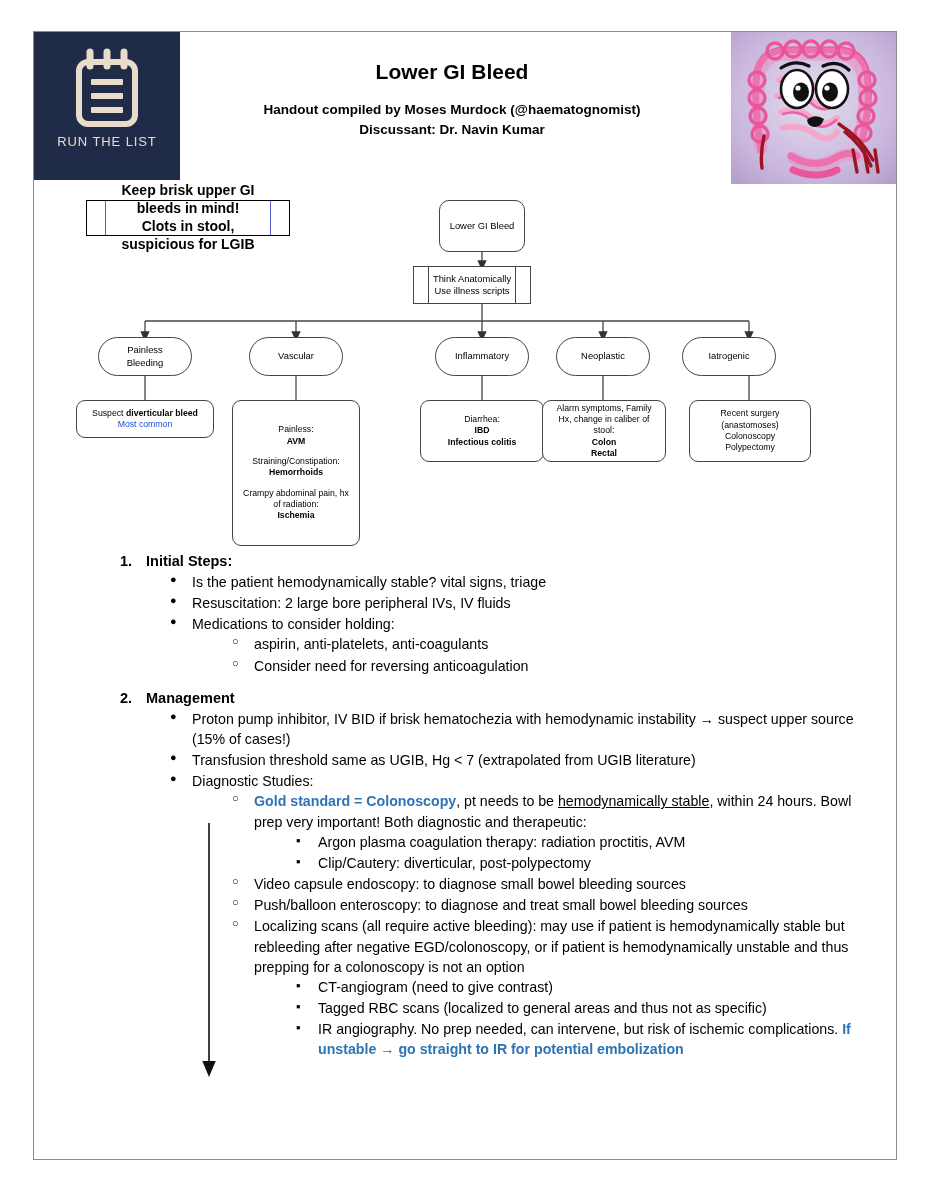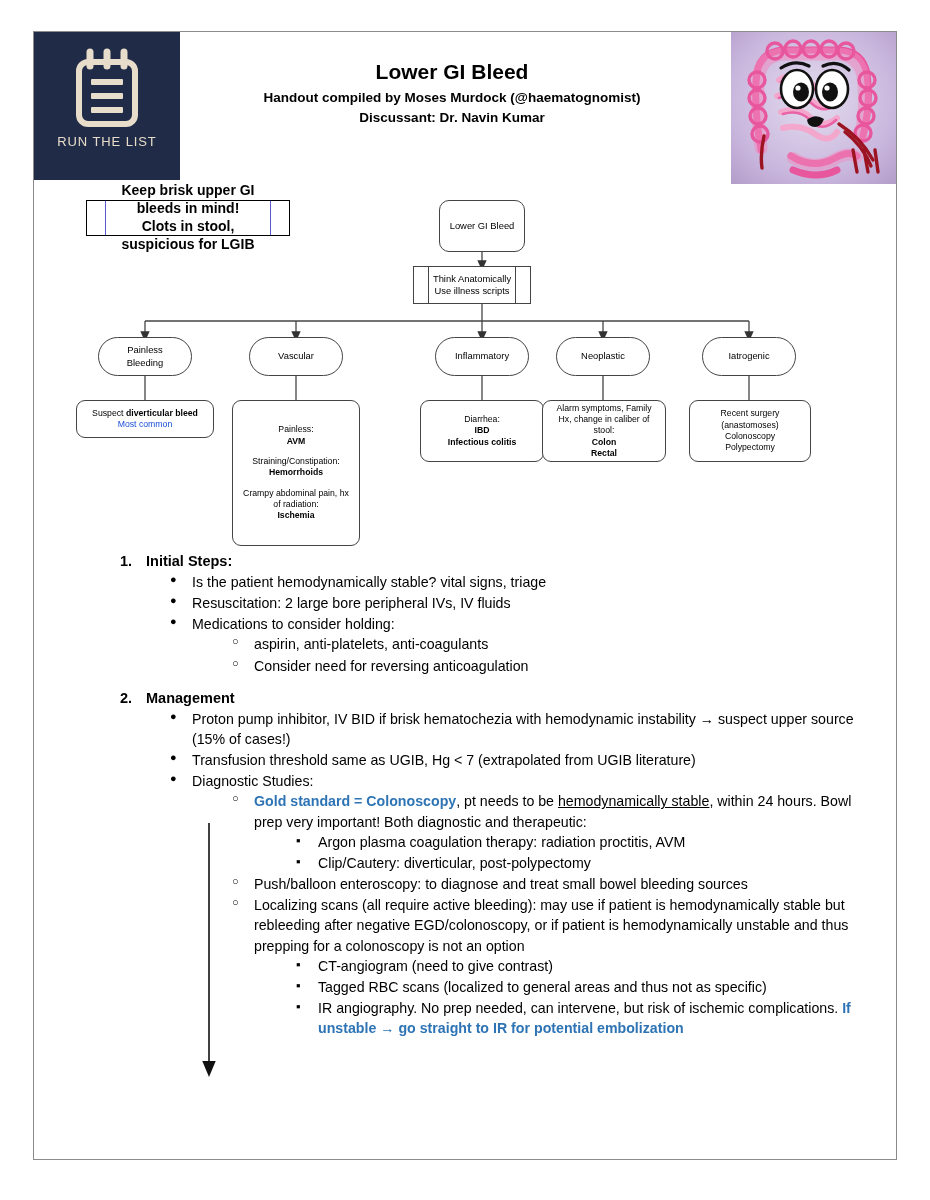--- a/index.html
+++ b/index.html
@@ -32,21 +32,21 @@
   .logo-text {
     color: #e8dcca; font-size: 13px; letter-spacing: 0.9px;
     font-family: "Liberation Sans", sans-serif;
     margin-top: 4px;
   }
   .title-block {
     position: absolute; left: 146px; top: 0; right: 172px;
     text-align: center; padding-top: 28px;
   }
   .doc-title { font-size: 21px; font-weight: bold; color: #000; }
-  .doc-sub { font-size: 13.5px; font-weight: bold; color: #000; margin-top: 4px; line-height: 1.45; }
+  .doc-sub { font-size: 13.5px; font-weight: bold; color: #000; margin-top: 16px; line-height: 1.45; }
   .doc-sub div { white-space: nowrap; }
   .hero {
     position: absolute; right: 0px; top: 0px;
     width: 165px; height: 152px;
     background: linear-gradient(145deg,#d9cde6 0%, #cbb9dd 45%, #bda8d2 100%);
     overflow: hidden;
   }
   .hero svg { display:block; width:100%; height:100%; }
 
   
@@ -260,21 +260,21 @@
     </div>
     <div class="node nd-border stadium" style="left:215px; top:150px; width:94px; height:39px;">
       <span>Vascular</span>
     </div>
     <div class="node nd-border stadium" style="left:401px; top:150px; width:94px; height:39px;">
       <span>Inflammatory</span>
     </div>
     <div class="node nd-border stadium" style="left:522px; top:150px; width:94px; height:39px;">
       <span>Neoplastic</span>
     </div>
-    <div class="node nd-border stadium" style="left:668px; top:150px; width:94px; height:39px;">
+    <div class="node nd-border stadium" style="left:648px; top:150px; width:94px; height:39px;">
       <span>Iatrogenic</span>
     </div>
 
     <div class="node nd-border rounded-lg leaf" style="left:42px; top:213px; width:138px; height:38px;">
       <div>
         <div>
           <span>Suspect </span><b>diverticular bleed</b>
         </div>
         <div class="blue-txt">Most common</div>
       </div>
@@ -368,20 +368,21 @@
           <ul class="lv2">
 
             <li class="b2">
               <span class="accent">Gold standard = Colonoscopy</span><span>, pt needs to be </span><span class="uline">hemodynamically stable</span><span>, within 24 hours. Bowl prep very important! Both diagnostic and therapeutic:</span>
               <ul class="lv3">
                 <li class="b3">Argon plasma coagulation therapy: radiation proctitis, AVM</li>
                 <li class="b3">Clip/Cautery: diverticular, post-polypectomy</li>
               </ul>
             </li>
 
+            <li class="b2">Video capsule endoscopy: to diagnose small bowel bleeding sources</li>
             <li class="b2">Push/balloon enteroscopy: to diagnose and treat small bowel bleeding sources</li>
 
             <li class="b2">
               <span>Localizing scans (all require active bleeding): may use if patient is hemodynamically stable but rebleeding after negative EGD/colonoscopy, or if patient is hemodynamically unstable and thus prepping for a colonoscopy is not an option</span>
               <ul class="lv3">
                 <li class="b3">CT-angiogram (need to give contrast)</li>
                 <li class="b3">Tagged RBC scans (localized to general areas and thus not as specific)</li>
                 <li class="b3">
                   <span>IR angiography. No prep needed, can intervene, but risk of ischemic complications. </span><span class="accent">If unstable → go straight to IR for potential embolization</span>
                 </li>

